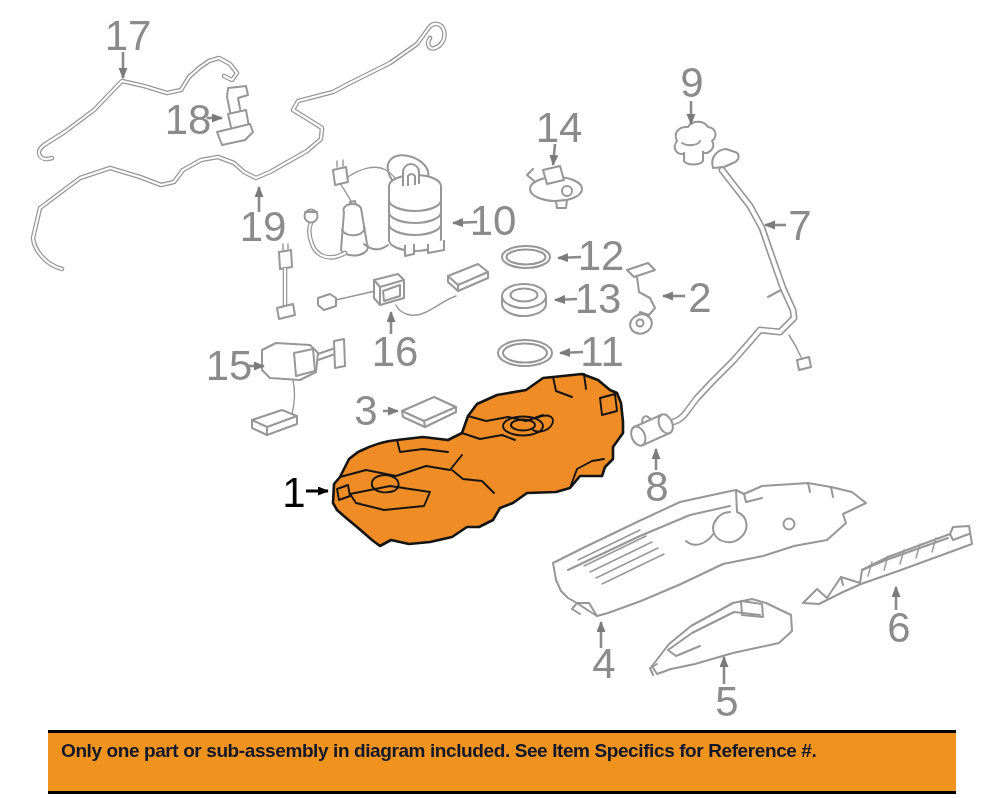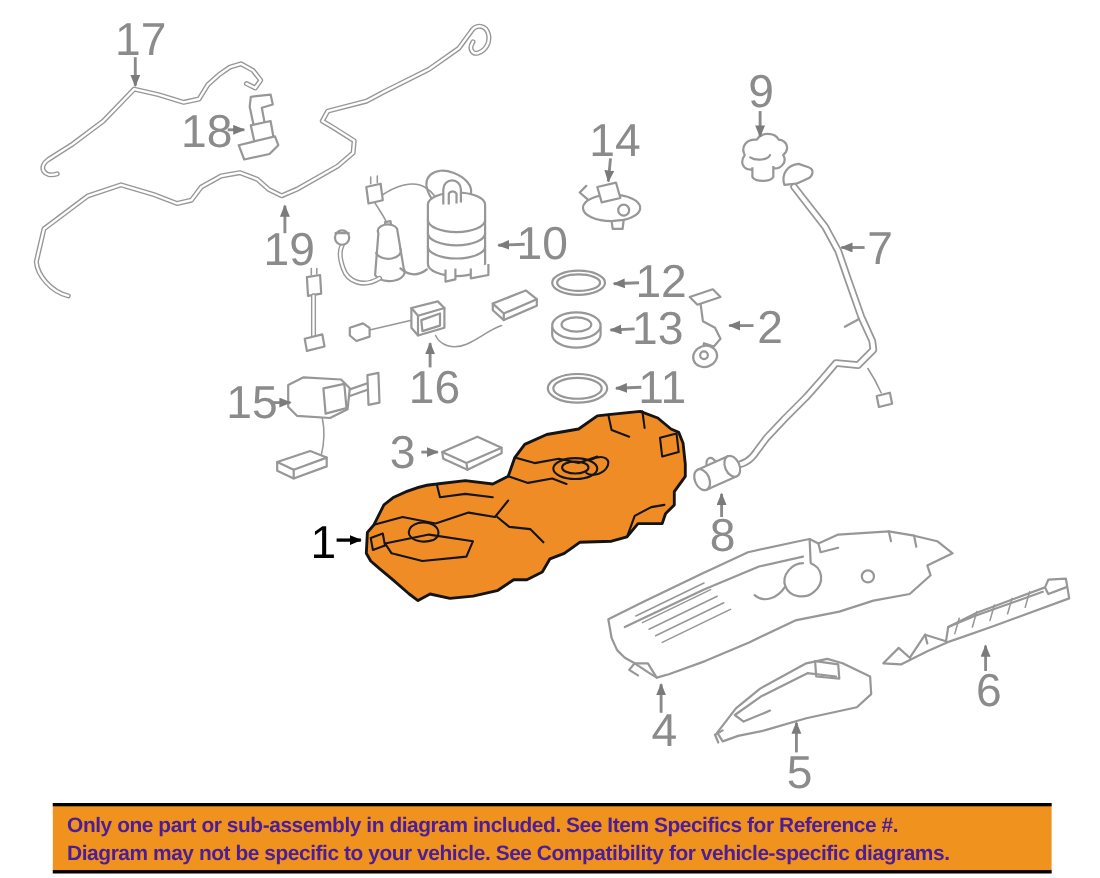--- a/index.html
+++ b/index.html
@@ -15,21 +15,21 @@
   .pipe-i{stroke:#fff;fill:none;stroke-width:3.8;stroke-linecap:round;stroke-linejoin:round;}
   .tank {fill:var(--accent,#EF8C25);stroke:#141414;stroke-width:2.6;stroke-linejoin:round;}
   .tankd{fill:none;stroke:#141414;stroke-width:1.9;stroke-linecap:round;stroke-linejoin:round;}
   .lbl{font-family:"Liberation Sans",sans-serif;font-size:42px;fill:var(--label,#8b8b8b);text-anchor:middle;}
   .lbl1{fill:#000;}
   .arrow {stroke:#8a8a8a;stroke-width:2.6;}
   .arrow1{stroke:#000;stroke-width:3;}
   
   #banner{position:absolute;left:48px;top:730px;width:908px;height:64px;box-sizing:border-box;
     background:var(--banner,#F0921E);border-top:3px solid #000;border-bottom:3px solid #000;
-    padding:5px 0 0 13px;color:#4c1d95;font-weight:bold;font-size:19px;line-height:26px;
+    padding:5px 0 0 13px;color:#0f172a;font-weight:bold;font-size:19px;line-height:26px;
     letter-spacing:-0.4px;white-space:nowrap;}
 </style>
 </head>
 <body>
 
 <svg id="stage" viewBox="0 0 1000 734" xmlns="http://www.w3.org/2000/svg">
   <defs>
     <marker id="ag" markerWidth="13" markerHeight="11" refX="10" refY="4.5" orient="auto" markerUnits="userSpaceOnUse">
       <path d="M0,0 L11,4.5 L0,9 Z" fill="#7b7b7b"></path>
     </marker>
@@ -255,14 +255,13 @@
     <line class="arrow" x1="601" y1="648" x2="601" y2="622" marker-end="url(#ag)"></line>
     <text class="lbl" x="727" y="716">5</text>
     <line class="arrow" x1="724" y1="684" x2="724" y2="657" marker-end="url(#ag)"></line>
     <text class="lbl" x="899" y="642">6</text>
     <line class="arrow" x1="896" y1="610" x2="896" y2="587" marker-end="url(#ag)"></line>
   </g>
 </svg>
 
 <div id="banner">
   <div>Only one part or sub-assembly in diagram included. See Item Specifics for Reference #.</div>
-  <div>Diagram may not be specific to your vehicle. See Compatibility for vehicle-specific diagrams.</div>
 </div>
 
 </body></html>

